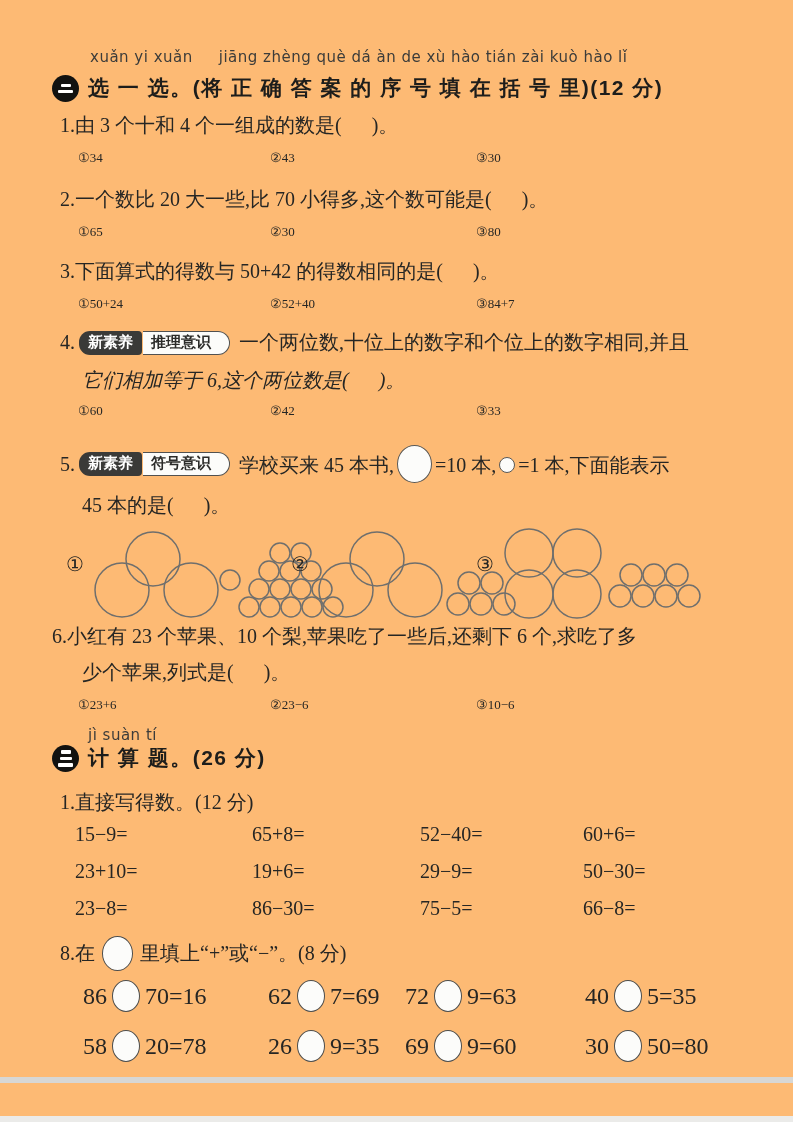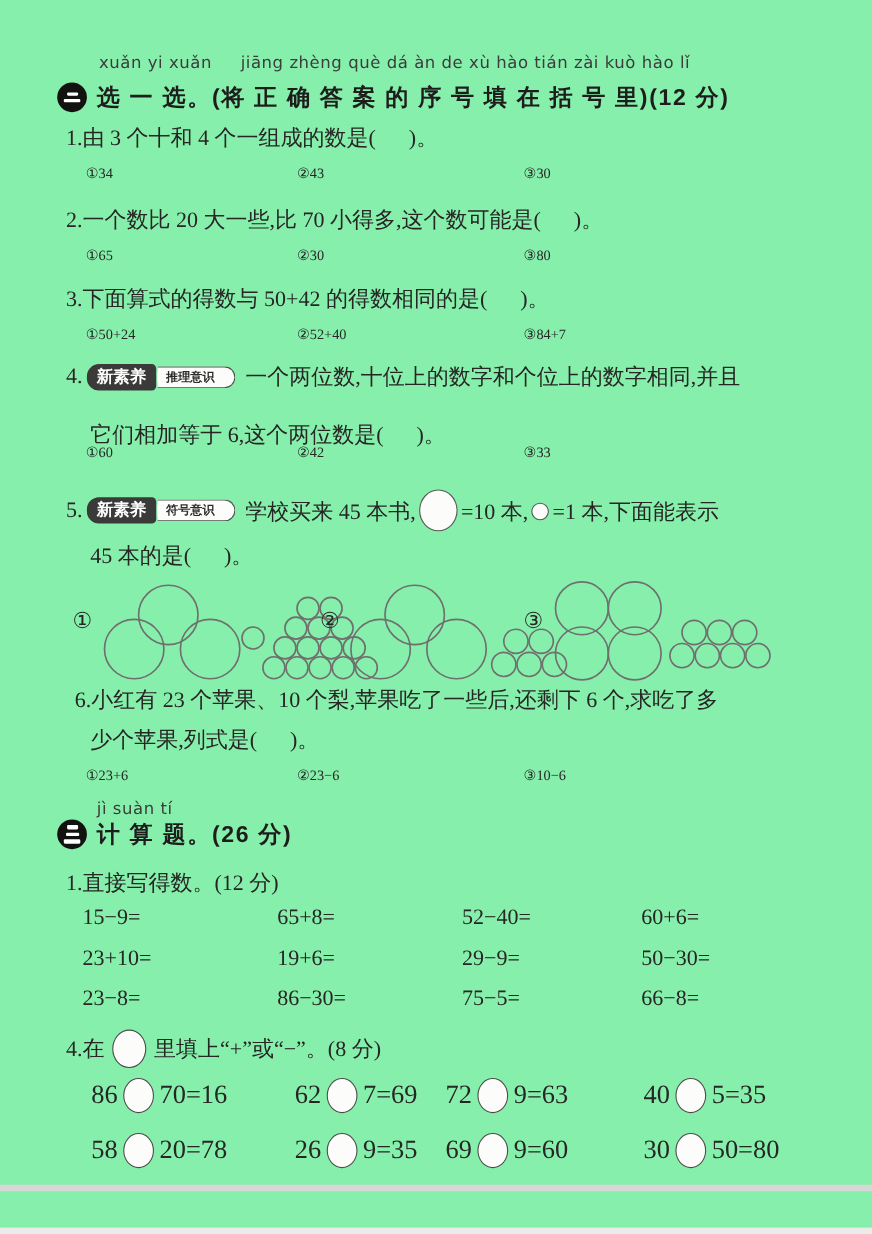--- a/index.html
+++ b/index.html
@@ -1,35 +1,35 @@
 <!DOCTYPE html>
 <html><head>
 <meta charset="utf-8">
 <style>
   html,body{margin:0;padding:0;background:#e8e8e6;}
-  .page{position:relative;width:793px;height:1122px;background:#86efac;overflow:hidden;
+  .page{position:relative;width:793px;height:1122px;background:#fdba74;overflow:hidden;
         font-family:"Liberation Serif","DejaVu Serif",serif;color:#262624;margin:0 auto;}
   .abs{position:absolute;}
   .pinyin{font-family:"DejaVu Sans","Liberation Sans",sans-serif;font-size:15px;color:#3c3c3a;letter-spacing:.5px;}
   .pinyin .gap{margin-left:26px;}
   .sec-header{display:flex;align-items:flex-end;gap:9px;}
   .sec-icon{width:27px;height:27px;border-radius:50%;background:#121210;display:inline-flex;flex-direction:column;
             align-items:center;justify-content:center;gap:3px;flex:0 0 auto;}
   .sec-icon .bar{display:block;height:3.4px;background:#fff;border-radius:1px;}
   .sec-icon .b1{width:10px;} .sec-icon .b2{width:12px;} .sec-icon .b3{width:15px;}
   .sec-title{font-family:"Liberation Sans","DejaVu Sans",sans-serif;font-weight:700;font-size:21px;
              letter-spacing:1.5px;color:#1d1d1b;white-space:nowrap;}
   .q{font-size:20px;white-space:nowrap;}
   .opts{display:grid;grid-template-columns:192px 206px auto;font-size:13px;}
   .row{display:flex;align-items:center;gap:4px;}
   .badge-fill{position:relative;z-index:1;background:#3a3a38;color:#fff;
               font-family:"Liberation Sans","DejaVu Sans",sans-serif;font-weight:700;font-size:15px;
               padding:2px 9px 3px;border-radius:11px 4px 4px 11px;white-space:nowrap;}
   .badge-line{border:1.5px solid #515150;border-left:none;color:#2c2c2a;background:#fcfcfa;
-              font-family:"Liberation Sans","DejaVu Sans",sans-serif;font-weight:700;font-size:11px;
+              font-family:"Liberation Sans","DejaVu Sans",sans-serif;font-weight:700;font-size:15px;
               padding:1px 18px 2px 8px;margin-left:-3px;margin-right:5px;border-radius:0 13px 13px 0;white-space:nowrap;}
   .circ-big{display:inline-block;width:33px;height:36px;border:1.4px solid #58585六;border:1.4px solid #585856;
             border-radius:50%;vertical-align:-11px;margin:0 3px;background:#fcfcfa;}
   .circ-small{display:inline-block;width:14px;height:14px;border:1.3px solid #585856;border-radius:50%;
               vertical-align:-1px;margin:0 3px;background:#fcfcfa;}
   .diag{display:flex;align-items:flex-start;gap:7px;}
   .diag-label{font-size:20px;margin-top:26px;}
   .diag svg circle{fill:none;stroke:#6f6f6d;stroke-width:1.5;}
   .calcrow{display:grid;grid-template-columns:177px 168px 163px auto;font-size:20px;}
   .fillrow{display:grid;grid-template-columns:185px 137px 180px auto;font-size:24px;}
@@ -81,21 +81,21 @@
     <span>②52+40</span>
     <span>③84+7</span>
   </div>
 
   <div class="abs q row" style="left:60px;top:329px;">
     <span>4.</span>
     <span class="badge-fill">新素养</span>
     <span class="badge-line">推理意识</span>
     <span>一个两位数,十位上的数字和个位上的数字相同,并且</span>
   </div>
-  <div class="abs q" style="left:82px;top:382px;">它们相加等于 6,这个两位数是(&nbsp;&nbsp;&nbsp;&nbsp;&nbsp;&nbsp;)。</div>
+  <div class="abs q" style="left:82px;top:367px;font-style:italic;">它们相加等于 6,这个两位数是(&nbsp;&nbsp;&nbsp;&nbsp;&nbsp;&nbsp;)。</div>
   <div class="abs opts" style="left:78px;top:403px;">
     <span>①60</span>
     <span>②42</span>
     <span>③33</span>
   </div>
 
   <div class="abs q row" style="left:60px;top:445px;">
     <span>5.</span>
     <span class="badge-fill">新素养</span>
     <span class="badge-line">符号意识</span>
@@ -149,21 +149,21 @@
         <circle cx="130" cy="49" r="11"></circle>
         <circle cx="153" cy="49" r="11"></circle>
         <circle cx="176" cy="49" r="11"></circle>
         <circle cx="119" cy="70" r="11"></circle>
         <circle cx="142" cy="70" r="11"></circle>
         <circle cx="165" cy="70" r="11"></circle>
         <circle cx="188" cy="70" r="11"></circle>
       </svg>
   </div>
 
-  <div class="abs q" style="left:68px;top:623px;">6.小红有 23 个苹果、10 个梨,苹果吃了一些后,还剩下 6 个,求吃了多</div>
+  <div class="abs q" style="left:52px;top:623px;">6.小红有 23 个苹果、10 个梨,苹果吃了一些后,还剩下 6 个,求吃了多</div>
   <div class="abs q" style="left:82px;top:659px;">少个苹果,列式是(&nbsp;&nbsp;&nbsp;&nbsp;&nbsp;&nbsp;)。</div>
   <div class="abs opts" style="left:78px;top:697px;">
     <span>①23+6</span>
     <span>②23−6</span>
     <span>③10−6</span>
   </div>
 
   <div class="abs pinyin" style="left:88px;top:726px;">jì suàn tí</div>
   <div class="abs sec-header" style="left:52px;top:744px;">
     <span class="sec-icon">
@@ -188,21 +188,21 @@
     <span>50−30=</span>
   </div>
   <div class="abs calcrow" style="left:75px;top:897px;">
     <span>23−8=</span>
     <span>86−30=</span>
     <span>75−5=</span>
     <span>66−8=</span>
   </div>
 
   <div class="abs p2title" style="left:60px;top:936px;">
-    <span>4.在</span>
+    <span>8.在</span>
     <span class="fcirc-title"></span>
     <span>里填上“+”或“−”。(8 分)</span>
   </div>
 
   <div class="abs fillrow" style="left:83px;top:980px;">
     <span class="fcell">
         <b>86</b>
         <i class="fcirc"></i>
         <b>70=16</b>
       </span>

